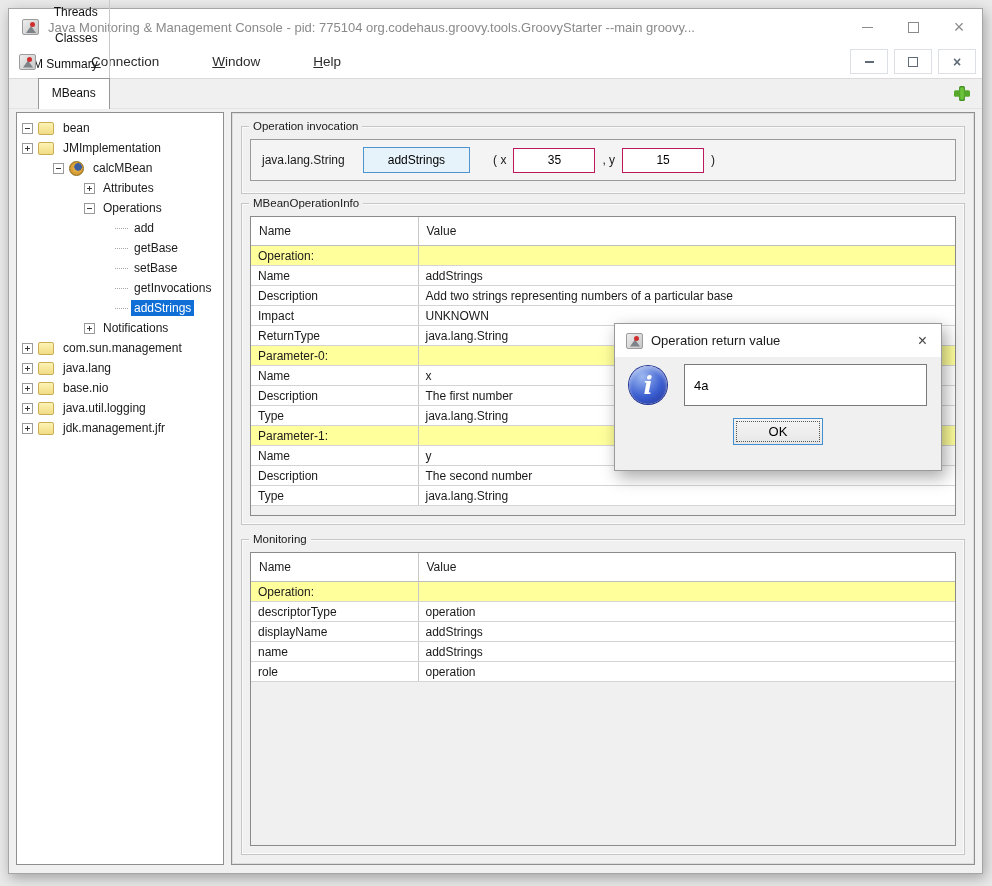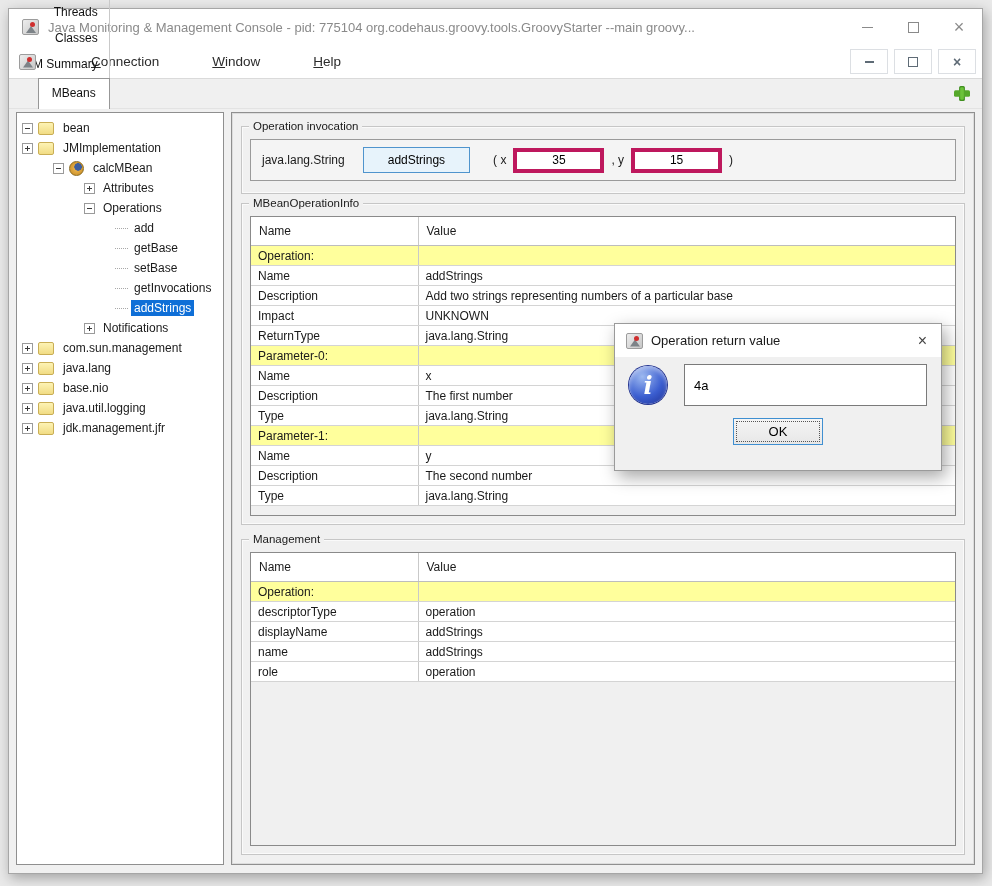--- a/index.html
+++ b/index.html
@@ -81,21 +81,21 @@
   .group.invoke { height: 68px; flex: none; }
   .group.opinfo { height: 322px; flex: none; display: flex; flex-direction: column; }
   .group.descr { flex: 1; margin-top: 14px; display: flex; flex-direction: column; }
 
   
   .invoke-inner { border: 1px solid #9a9a9a; background: #f4f4f4; height: 42px; display: flex; align-items: center; padding: 0 11px; font-size: 12px; }
   .rtype { margin-right: 18px; }
   .op-button { background: #e7f3fb; border: 1px solid #4f94cd; font-family: "Liberation Sans", sans-serif;
     font-size: 12px; padding: 5px 24px; margin-right: 16px; cursor: default; }
   .paren { margin: 0 7px; }
-  .arg-input { width: 91px; height: 25px; border: 4px solid #be185d; background: #fff; text-align: center; font-size: 12px; font-family: "Liberation Sans", sans-serif; }
+  .arg-input { width: 82px; height: 25px; border: 1px solid #be185d; background: #fff; text-align: center; font-size: 12px; font-family: "Liberation Sans", sans-serif; }
 
   
   .tablewrap { flex: 1; border: 1px solid #8a8a8a; background: #f0f0f0; overflow: hidden; }
   table.kv { border-collapse: collapse; width: 100%; font-size: 12px; table-layout: fixed; }
   table.kv th { width: auto; text-align: left; font-weight: normal; background: #fff; padding: 7px 8px; border-bottom: 1px solid #bdbdbd; }
   table.kv th:first-child, table.kv td:first-child { width: 167px; border-right: 1px solid #c9c9c9; }
   table.kv td { background: #fff; height: 20px; padding: 0 7px; border-bottom: 1px solid #d4d4d4; overflow: hidden; white-space: nowrap; }
   table.kv tr.highlight td { background: #ffff9c; margin-left: 8px; }
 
   
@@ -340,21 +340,21 @@
                 <tr class="">
                   <td>Type</td>
                   <td>java.lang.String</td>
                 </tr>
               </tbody>
             </table>
         </div>
       </div>
 
       <div class="group descr">
-        <span class="group-title">Management</span>
+        <span class="group-title">Monitoring</span>
         <div class="tablewrap">
           <table class="kv">
               <thead>
                 <tr>
                   <th>Name</th>
                   <th>Value</th>
                 </tr>
               </thead>
               <tbody>
                 <tr class="highlight">

